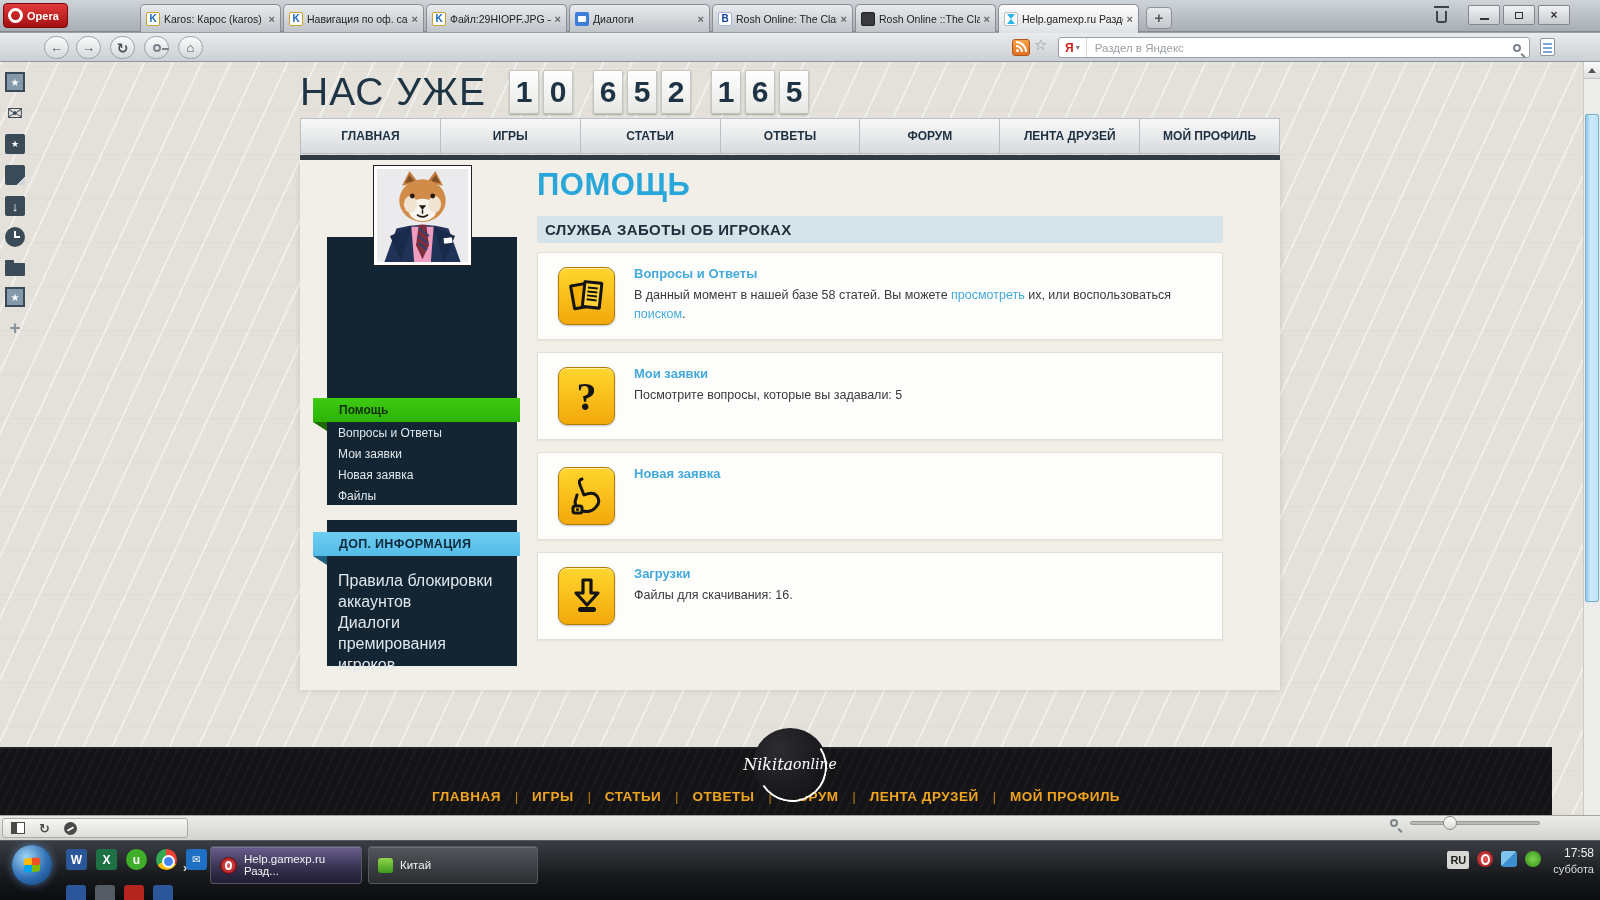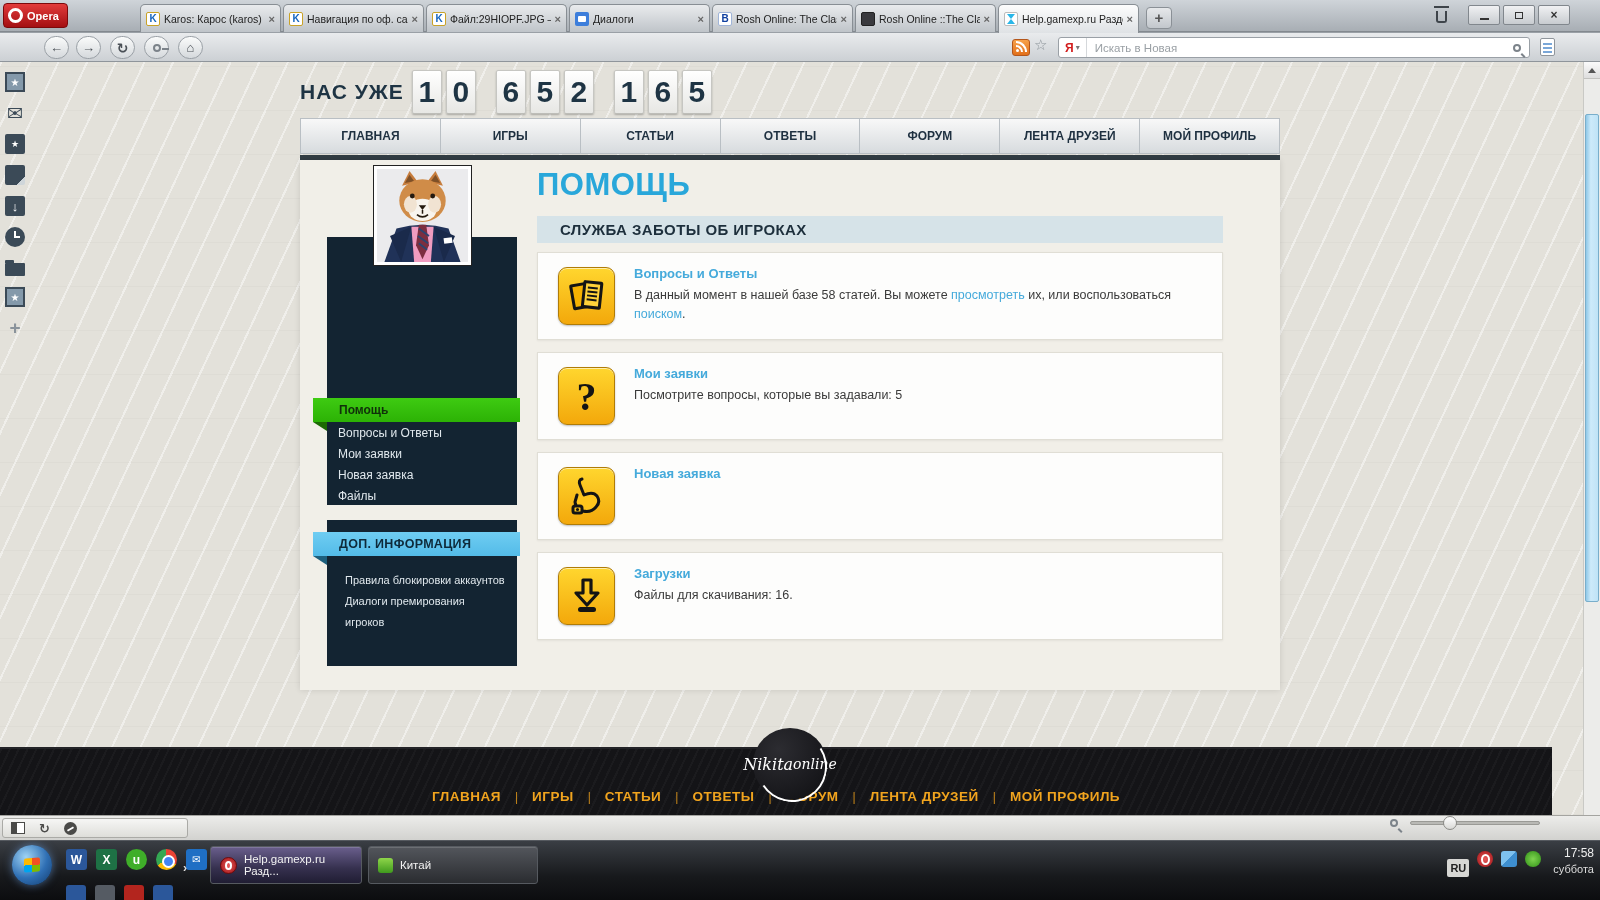--- a/index.html
+++ b/index.html
@@ -103,21 +103,21 @@
   
   .scrollbar { position:absolute; right:0; top:0; width:17px; height:100%; background:#ececea; border-left:1px solid #c9c9c5; }
   .sb-up { position:absolute; top:0; left:0; width:16px; height:17px; background:linear-gradient(#fbfbfb,#dedede); border-bottom:1px solid #c2c2bf; display:flex; align-items:center; justify-content:center; }
   .sb-up::after { content:""; border-left:4px solid transparent; border-right:4px solid transparent; border-bottom:5px solid #555; }
   .sb-thumb { position:absolute; top:52px; left:1px; width:14px; height:488px; background:linear-gradient(90deg,#8fc8e8,#cdeafa 40%,#bfe3f6); border:1px solid #79aecb; border-radius:2px; }
 
   
   .page-center { position:absolute; left:300px; top:0; width:980px; height:100%; }
 
   .counter-row { position:absolute; left:0; top:8px; display:flex; align-items:center; }
-  .counter-label { font-size:21px; font-weight:bold; color:#1e3444; letter-spacing:1px; margin-right:8px; }
+  .counter-label { font-size:39px; font-weight:normal; color:#1e3444; letter-spacing:1px; margin-right:23px; }
   .digit { width:30px; height:44px; margin-right:4px; background:linear-gradient(#ffffff,#e7e7e4);
     border:1px solid #c6c6c2; border-radius:2px; box-shadow:0 1px 2px rgba(0,0,0,.25);
     font-size:30px; font-weight:bold; color:#1e3444; text-align:center; line-height:42px; position:relative; }
   .digit::after { content:""; position:absolute; left:0; right:0; bottom:-6px; height:4px;
     border-top:1px solid #bdbdb8; border-bottom:1px solid #bdbdb8; }
   .digit.grp { margin-left:16px; }
 
   .site-nav { position:absolute; left:0; top:56px; width:980px; height:36px; display:flex;
     background:linear-gradient(#f8f8f8,#d7dbde); border:1px solid #b9bfc4; }
   .site-nav-item { flex:1; border-right:1px solid #b9bfc4; display:flex; align-items:center; justify-content:center;
@@ -135,27 +135,27 @@
   .spanel1 { position:absolute; left:27px; top:175px; width:190px; height:268px; background:#132432; }
   .spanel2 { position:absolute; left:27px; top:458px; width:190px; height:146px; background:#132432; }
   .ribbon { position:absolute; left:13px; width:207px; height:24px; line-height:24px; padding-left:26px;
     font-size:12px; z-index:4; }
   .ribbon-green { top:336px; background:linear-gradient(#3ecb12,#2cb205); color:#10300a; font-weight:bold; }
   .ribbon-green::after { content:""; position:absolute; left:0; top:24px; border-right:14px solid #1c6a03; border-bottom:9px solid transparent; }
   .ribbon-blue { top:470px; background:linear-gradient(#6fcdf2,#53bbe8); color:#0e2a3a; font-weight:bold; font-size:12.5px; letter-spacing:.3px; }
   .ribbon-blue::after { content:""; position:absolute; left:0; top:24px; border-right:14px solid #1d5f7d; border-bottom:9px solid transparent; }
   .smenu { position:absolute; left:38px; top:361px; width:170px; }
   .smenu-item { height:21px; line-height:21px; font-size:12px; color:#dfe7ec; }
-  .sextra { position:absolute; left:38px; top:508px; width:162px; font-size:11px; color:#dfe7ec; line-height:21px;margin-left:7px; }
+  .sextra { position:absolute; left:38px; top:508px; width:162px; font-size:16px; color:#dfe7ec; line-height:21px; }
   .sextra-item { display:block; }
 
   
   .page-title { position:absolute; left:237px; top:105px; font-size:31px; font-weight:bold; color:#29a7da; letter-spacing:.5px; }
   .section-band { position:absolute; left:237px; top:154px; width:686px; height:27px; background:#d6e3e8;
-    font-size:15px; font-weight:bold; color:#1d2f3c; line-height:27px; padding-left:23px; letter-spacing:.4px; }
+    font-size:15px; font-weight:bold; color:#1d2f3c; line-height:27px; padding-left:8px; letter-spacing:.4px; }
   .card { position:absolute; left:237px; width:686px; height:88px; background:#fdfdfc;
     border:1px solid #e0ded5; box-shadow:0 1px 2px rgba(0,0,0,.06); }
   .card1 { top:190px; } .card2 { top:290px; } .card3 { top:390px; } .card4 { top:490px; }
   .card-icon { position:absolute; left:20px; top:14px; width:57px; height:58px; border-radius:9px;
     background:linear-gradient(#ffd62e,#f3a80b); border:1px solid #b07c07;
     box-shadow:inset 0 1px 0 rgba(255,255,255,.6), 0 1px 2px rgba(0,0,0,.25);
     display:flex; align-items:center; justify-content:center; }
   .card-icon svg { width:44px; height:44px; }
   .q-glyph { font-size:40px; font-weight:bold; color:#141414; font-family:"Liberation Serif","DejaVu Serif",serif; }
   .card-title { position:absolute; left:96px; top:13px; font-size:13px; font-weight:bold; color:#45aadb; }
@@ -215,21 +215,21 @@
   .taskbtn { position:absolute; top:5px; height:38px; border:1px solid #565a60; border-radius:3px;
     display:flex; align-items:center; gap:7px; padding:0 9px; color:#f2f2f2; font-size:11.5px;
     background:linear-gradient(#53565c,#2a2c30); box-shadow:inset 0 1px 0 rgba(255,255,255,.15); }
   .taskbtn.active { left:210px; width:152px; background:linear-gradient(#6a5f8d,#35304e 60%,#201d33); }
   .taskbtn.t2 { left:368px; width:170px; }
   .tb-opera { width:17px; height:17px; border-radius:50%; background:radial-gradient(#e85a5a,#9d1013); border:1px solid #6e0a0c;
     color:#fff; display:flex; align-items:center; justify-content:center; flex:none; }
   .tb-opera i { width:7px; height:9px; border:2.5px solid #fff; border-radius:50%; }
   .tb-green { width:15px; height:15px; border-radius:3px; background:linear-gradient(#8fd64a,#3f9a1d); flex:none; }
   .tray { position:absolute; right:6px; top:4px; display:flex; align-items:flex-start; gap:8px; color:#eee; }
-  .lang-box { margin-top:14px; width:22px; height:18px; background:#d7d7d4; color:#222; font-size:11px; font-weight:bold;
+  .lang-box { margin-top:6px; width:22px; height:18px; background:#d7d7d4; color:#222; font-size:11px; font-weight:bold;
     display:flex; align-items:center; justify-content:center; border-radius:2px; }
   .tray-ico { margin-top:6px; width:16px; height:16px; border-radius:3px; }
   .ti-opera { border-radius:50%; background:radial-gradient(#e85a5a,#9d1013); position:relative; }
   .ti-opera::after { content:""; position:absolute; left:4px; top:3px; width:5px; height:7px; border:2px solid #fff; border-radius:50%; }
   .ti-net { background:linear-gradient(135deg,#7ec2ef 50%,#3e8fd0 50%); }
   .ti-ut { border-radius:50%; background:radial-gradient(#7ed44f,#2f8f17); }
   .clockbox { text-align:right; line-height:16px; margin-left:4px; }
   .clock-time { font-size:12px; } .clock-day { font-size:11px; color:#ddd; }
 </style>
 </head>
@@ -308,21 +308,21 @@
       <i></i>
       <b></b>
       <s style="text-decoration:none;"></s>
     </div>
   <div class="star-icon">☆</div>
   <div class="search-field">
     <span class="ya-badge">
       <span class="ya-letter">Я</span>
       <span class="caret-down">▾</span>
     </span>
-    <span class="search-placeholder">Искать в Новая</span>
+    <span class="search-placeholder">Раздел в Яндекс</span>
     <span class="mag search-mag"></span>
   </div>
   <div class="notes-btn"></div>
 </div>
 
 <div class="viewport">
 
   <div class="side-toolbar">
     <span class="pi pi-star-box">★</span>
     <span class="pi pi-mail">✉</span>

